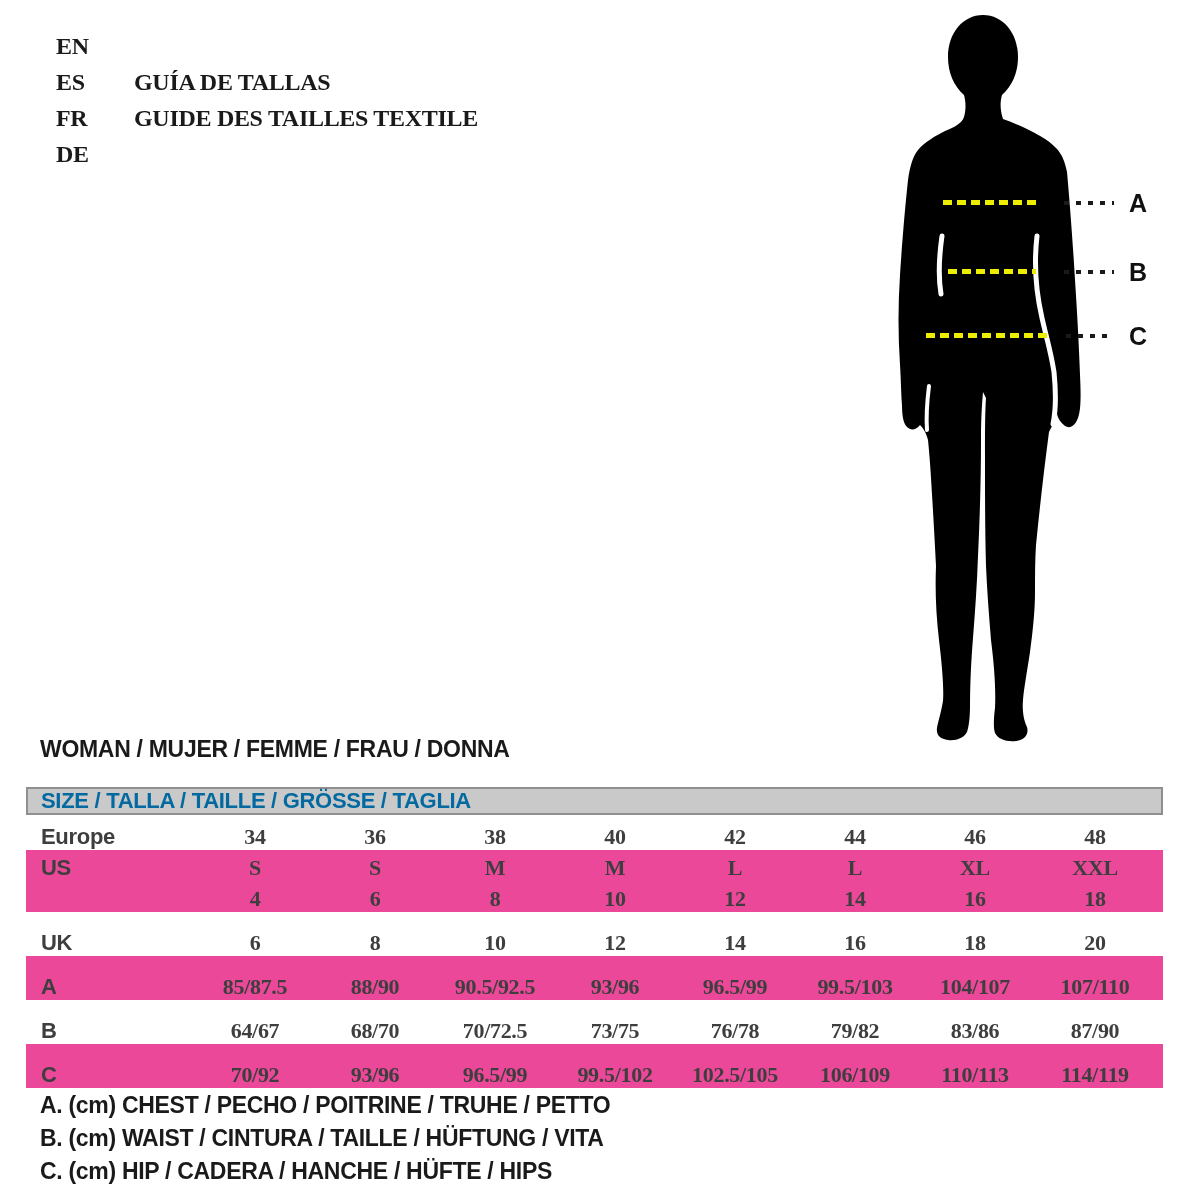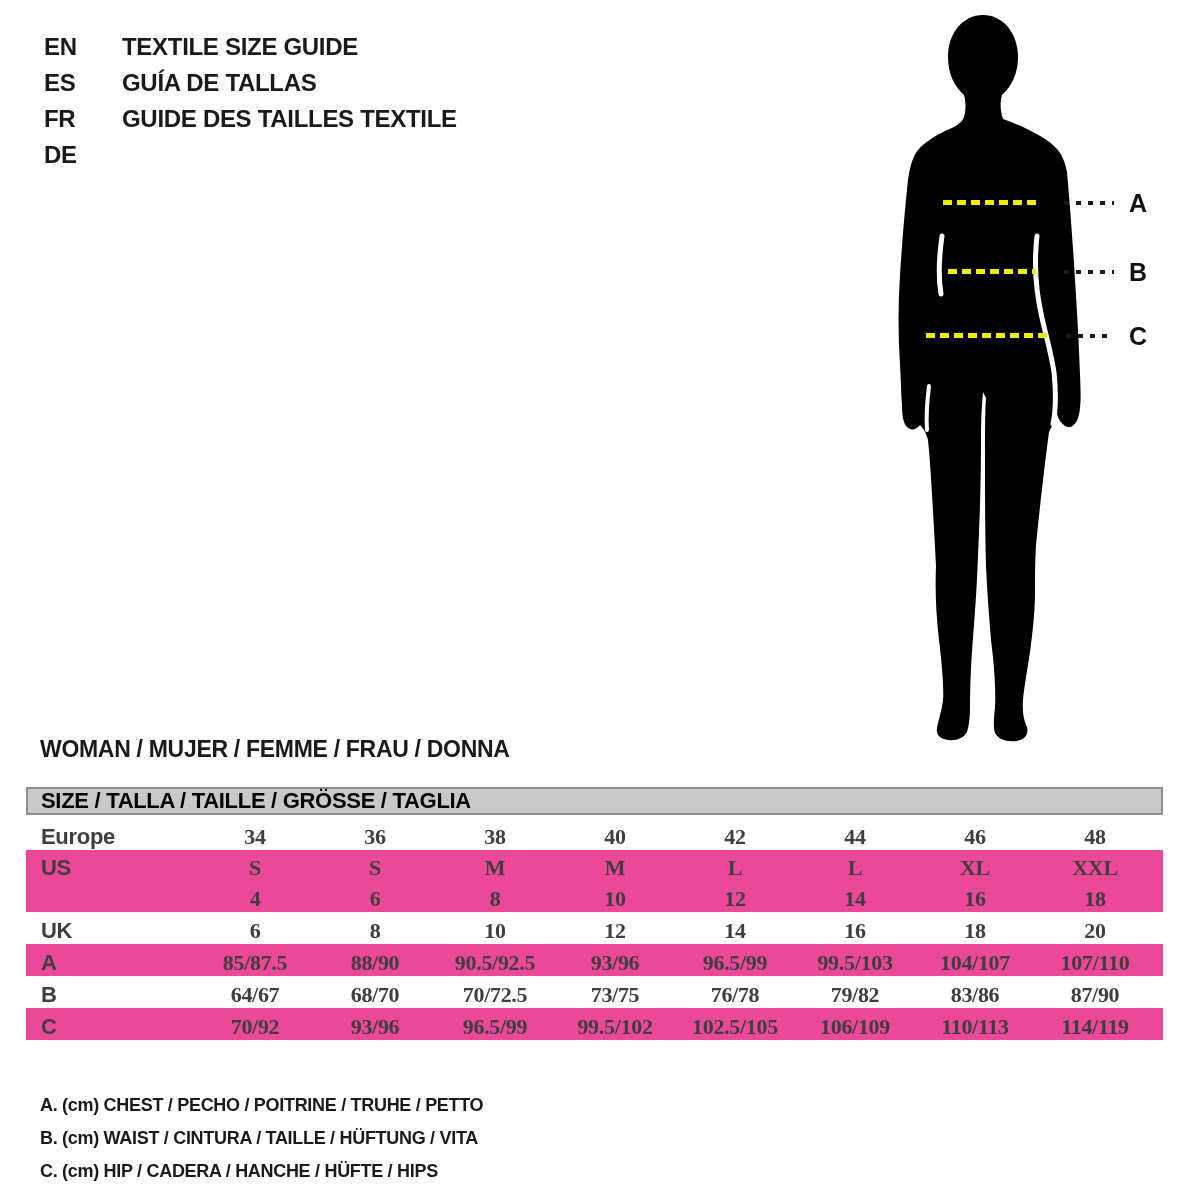--- a/index.html
+++ b/index.html
@@ -2,56 +2,55 @@
 <html><head>
 <meta charset="utf-8">
 <style>
   html,body{margin:0;padding:0;background:#fff;}
   .page{
     position:relative;width:1200px;height:1200px;background:#ffffff;overflow:hidden;
     font-family:"Liberation Sans","DejaVu Sans",sans-serif;
     font-weight:700;color:#1a1a1a;letter-spacing:-0.3px;
   }
   
-  .lang-list{position:absolute;left:44px;top:34px;}
+  .lang-list{position:absolute;left:56px;top:34px;font-family:Liberation Serif, serif;}
   .lang-row{display:flex;margin-bottom:11px;font-size:24px;line-height:25px;}
   .lang-code{width:78px;}
   .lang-title{white-space:nowrap;}
   
   .figure{position:absolute;left:0;top:0;width:1200px;height:760px;}
   .silhouette{position:absolute;left:885px;top:0;}
   .dash-yellow{position:absolute;height:5px;
     background:repeating-linear-gradient(90deg,#eded00 0 9px,transparent 9px 14px);}
   .dash-black{position:absolute;height:4px;
     background:repeating-linear-gradient(90deg,#1a1a1a 0 5px,transparent 5px 12px);}
   .measure-label{position:absolute;font-size:25px;line-height:25px;color:#111;}
   
   .section-label{position:absolute;left:40px;top:736px;font-size:23px;}
   
   .size-table{position:absolute;left:26px;top:787px;width:1137px;color:#3e3e3e;font-size:22px;}
   .table-header{box-sizing:border-box;height:28px;background:#c9c9c9;
-    border:2px solid #8f8f8f;display:flex;align-items:center;padding-left:13px;color:#000000;}
+    border:2px solid #8f8f8f;display:flex;align-items:center;padding-left:13px;color:#0369a1;}
   .trow{display:flex;align-items:flex-end;}
   .trow.shade{background:#ec4899;}
-  .h35{height:35px;}.h31{height:31px;}.h32{height:32px;}
+  .h35{height:35px;}.h31{height:31px;}.h32{height:44px;}
   .row-label{width:169px;box-sizing:border-box;padding-left:15px;}
   .cell{width:120px;text-align:center;font-family:Liberation Serif, serif;}
   
   .legend{position:absolute;left:40px;top:1089px;}
-  .legend-line{font-size:18px;line-height:33px;white-space:nowrap;}
+  .legend-line{font-size:23px;line-height:33px;white-space:nowrap;}
 </style>
 </head>
 <body>
 
 <div class="page">
 
   <div class="lang-list">
     <div class="lang-row">
       <span class="lang-code">EN</span>
-      <span class="lang-title">TEXTILE SIZE GUIDE</span>
     </div>
     <div class="lang-row">
       <span class="lang-code">ES</span>
       <span class="lang-title">GUÍA DE TALLAS</span>
     </div>
     <div class="lang-row">
       <span class="lang-code">FR</span>
       <span class="lang-title">GUIDE DES TAILLES TEXTILE</span>
     </div>
     <div class="lang-row">

